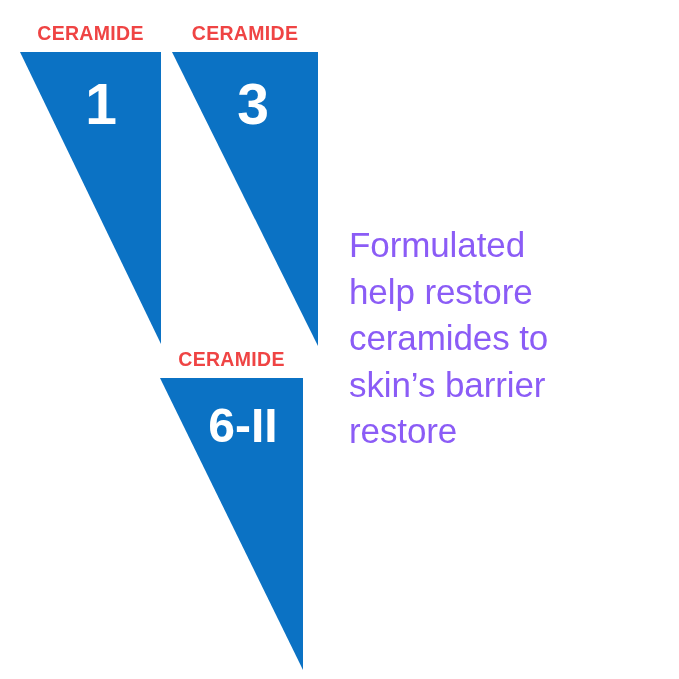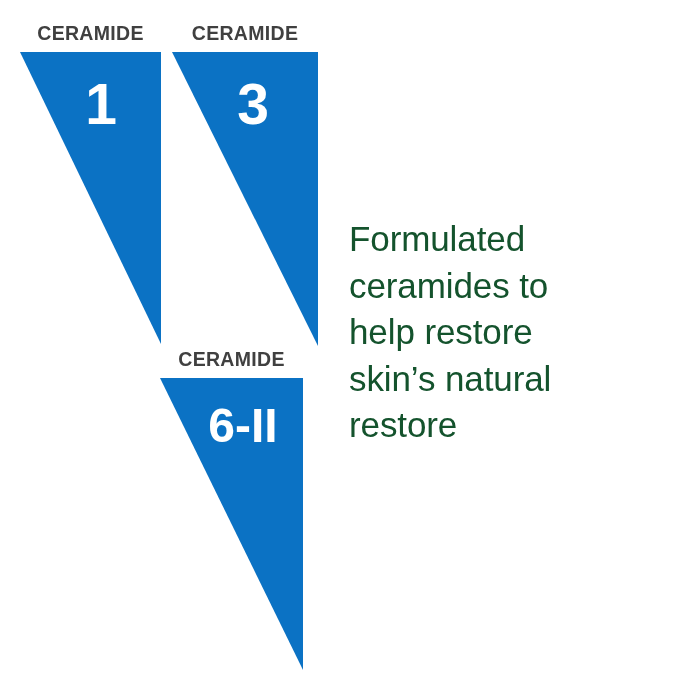--- a/index.html
+++ b/index.html
@@ -29,21 +29,21 @@
     position: absolute;
     top: 0;
     left: 0;
     width: 100%;
     text-align: center;
     font-family: "Liberation Sans", sans-serif;
     font-weight: 700;
     letter-spacing: 0.022em;
     line-height: 1;
     white-space: nowrap;
-    color: #404040;
+    color: #ef4444;
     -webkit-font-smoothing: antialiased;
   }
 
   .wedge-svg {
     position: absolute;
     left: 0;
     display: block;
   }
 
   .wedge-number {
@@ -72,28 +72,28 @@
   
   #wedge-group-3 { left: 160px; top: 350px; width: 143px; height: 320px; }
   #wedge-group-3 .wedge-label  { font-size: 19.5px; letter-spacing: 0.3px; }
   #wedge-group-3 .wedge-svg    { top: 28px; width: 143px; height: 292px; }
   #wedge-group-3 .wedge-number { font-size: 48px; left: 32px; top: 52px; width: 102px; }
 
   
   #body-copy {
     position: absolute;
     left: 349px;
-    top: 216px;
+    top: 222px;
     width: 306px;
     font-family: "Liberation Sans", sans-serif;
     font-weight: 400;
     font-size: 35px;
     line-height: 1.33;
     letter-spacing: -0.1px;
-    color: #14532d;
+    color: #8b5cf6;
     -webkit-font-smoothing: antialiased;
   }
 </style>
 </head>
 <body>
 
 <div id="infographic">
 
   <div class="wedge-group" id="wedge-group-1">
     <div class="wedge-label">CERAMIDE</div>
@@ -120,19 +120,19 @@
 
     <svg class="wedge-svg" viewBox="0 0 143 292" preserveAspectRatio="none">
       <polygon points="0,0 143,0 143,292" fill="#0b72c4"></polygon>
     </svg>
 
     <div class="wedge-number">6-II</div>
   </div>
 
   <div id="body-copy">
     <div>Formulated</div>
+    <div>help restore</div>
     <div>ceramides to</div>
-    <div>help restore</div>
-    <div>skin’s natural</div>
+    <div>skin’s barrier</div>
     <div>restore</div>
   </div>
 
 </div>
 
 </body></html>

